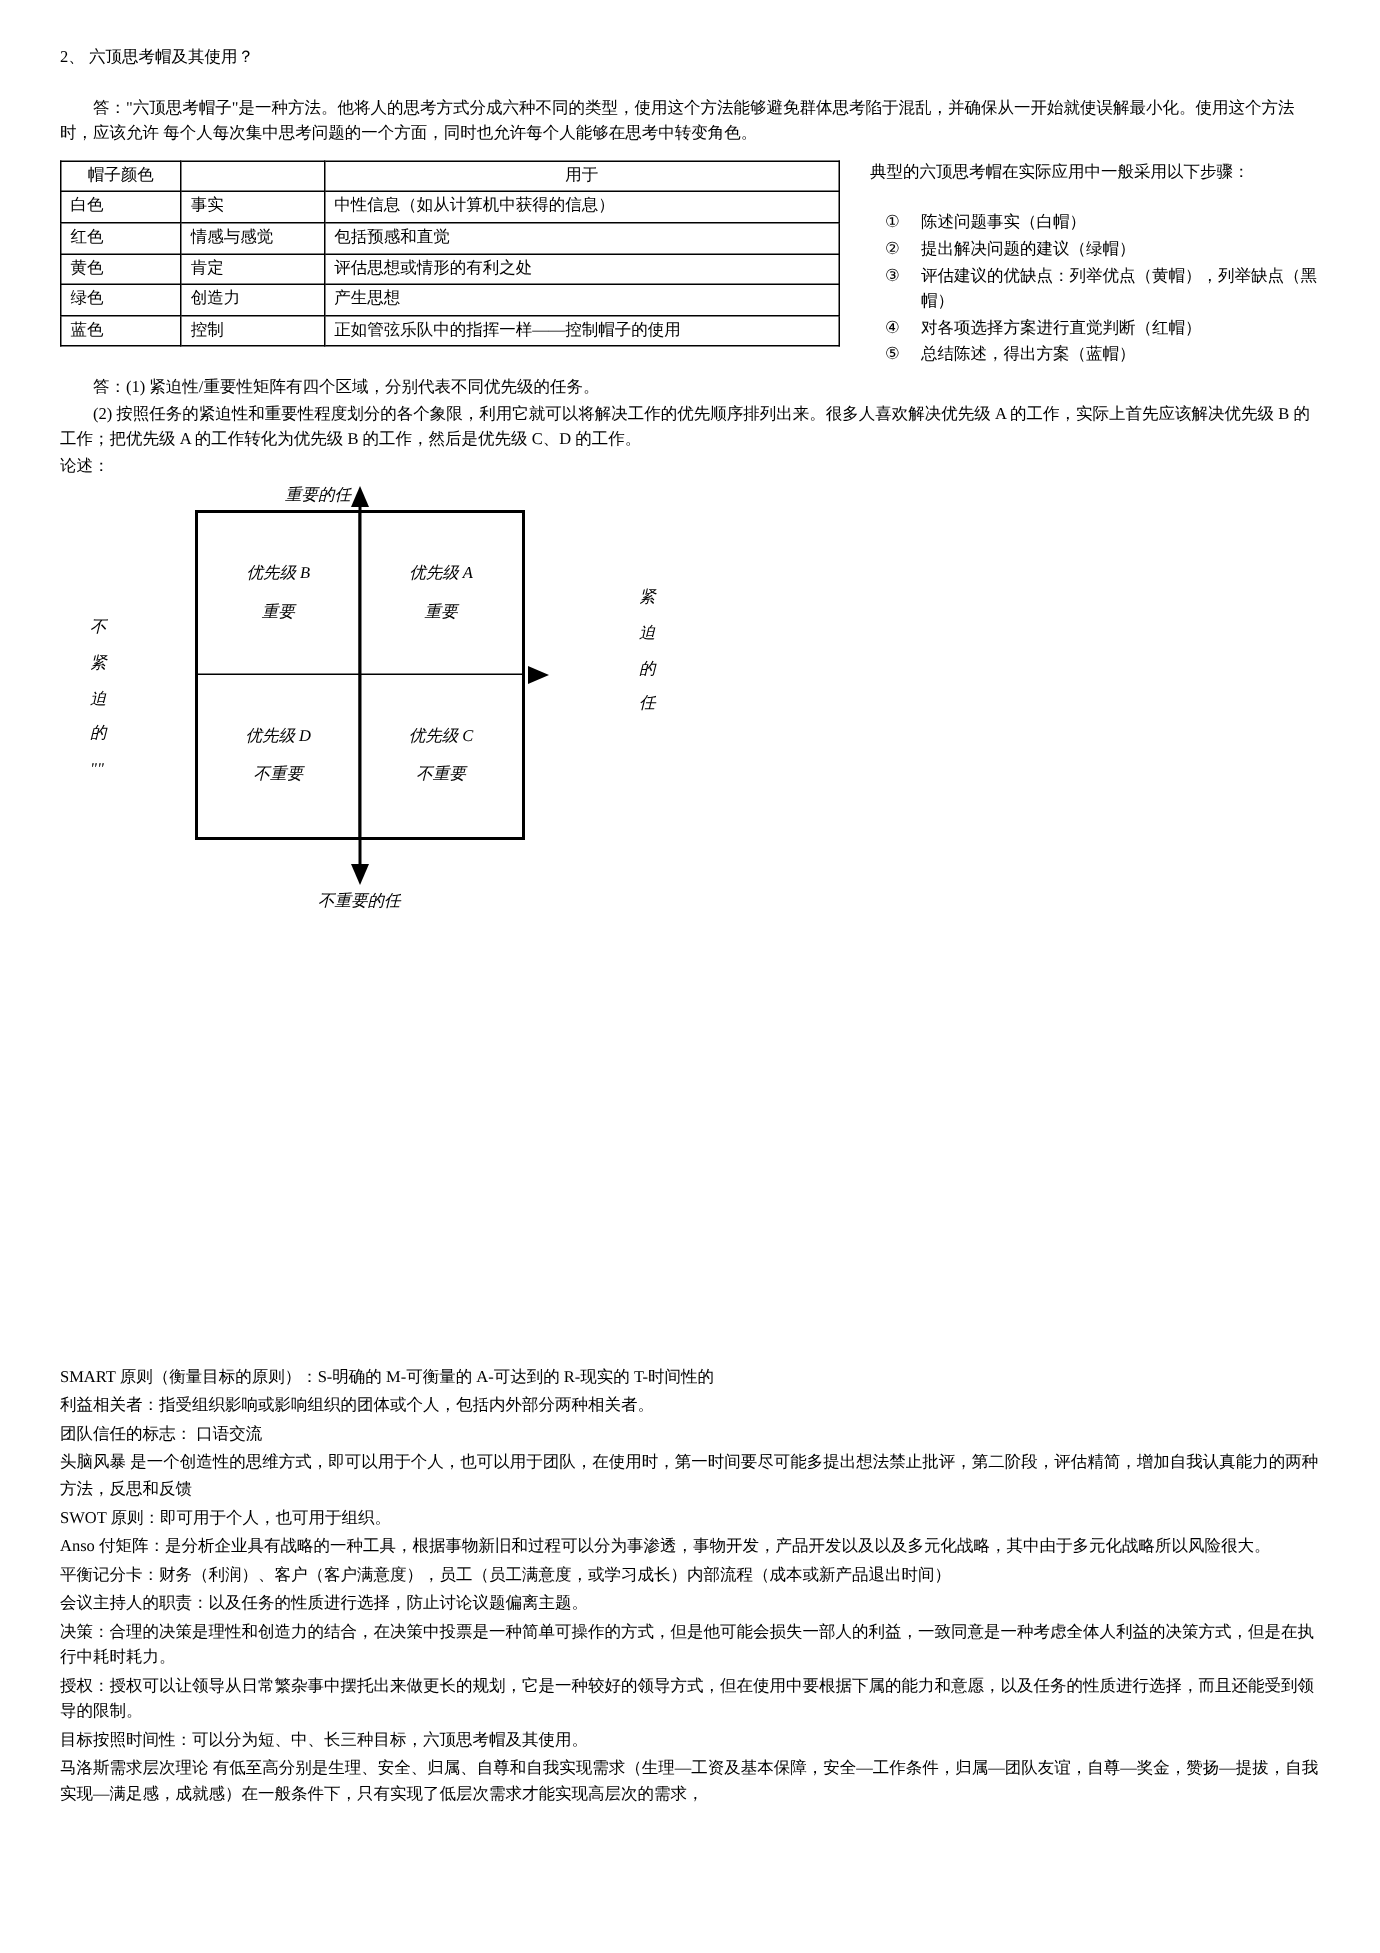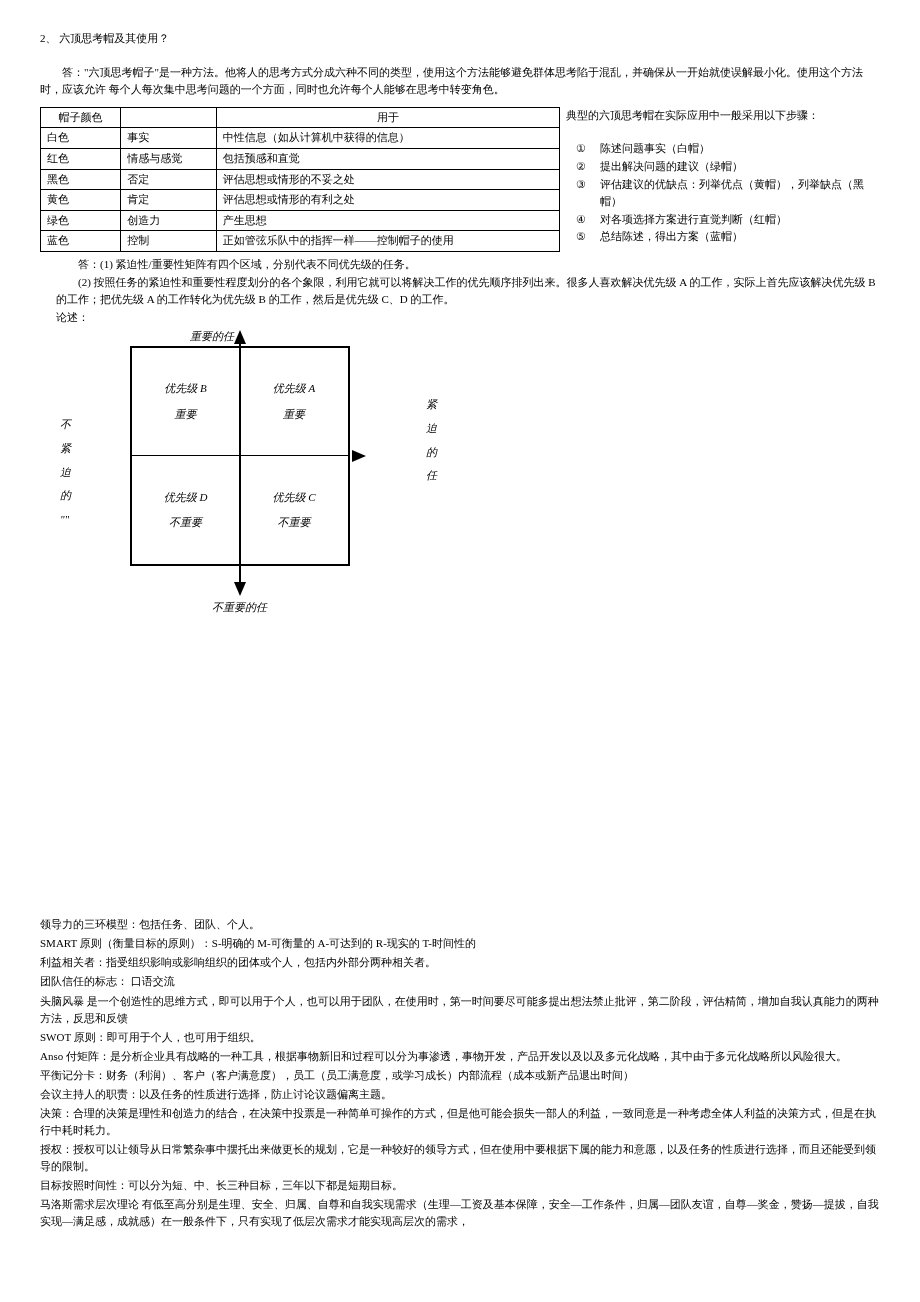--- a/index.html
+++ b/index.html
@@ -7,40 +7,40 @@
       font-family: "SimSun", "宋体", serif;
       font-size: 11px;
       line-height: 1.6;
       color: #000;
       background: #fff;
       width: 920px;
       padding: 30px 40px;
     }
     .section-title { margin-bottom: 16px; }
     .answer { margin-bottom: 8px; text-indent: 2em; }
-    .row1 { display: flex; gap: 6px; }
+    .row1 { display: flex; gap: 20px; }
     .left-col { flex: 0 0 520px; }
     .right-col { flex: 1; }
     table.hats {
       border-collapse: collapse;
       width: 100%;
       font-size: 11px;
     }
     table.hats td, table.hats th {
       border: 1px solid #000;
       padding: 1px 6px;
       text-align: left;
       font-weight: normal;
     }
     table.hats th { text-align: center; }
     .steps-title { margin-bottom: 16px; }
     .step { display: flex; gap: 8px; margin-left: 10px; }
     .step-num { flex: 0 0 16px; }
     .q4 { margin-top: 8px; margin-left: 10px; }
-    .answer2 { margin-top: 4px; margin-left: 16px; }
+    .answer2 { margin-top: 4px; margin-left: 0; }
     .answer2-line { text-indent: 2em; }
     .lunshus { margin-left: 0; }
 
     .quadrant-block {
       margin: 20px 0 350px 60px;
       position: relative;
       width: 280px;
       font-style: italic;
     }
     .quad-top-label { position: absolute; top: -18px; left: 90px; font-size: 11px; }
@@ -138,25 +138,20 @@
             <td>白色</td>
             <td>事实</td>
             <td>中性信息（如从计算机中获得的信息）</td>
           </tr>
       <tr>
             <td>红色</td>
             <td>情感与感觉</td>
             <td>包括预感和直觉</td>
           </tr>
       <tr>
-            <td>黑色</td>
-            <td>否定</td>
-            <td>评估思想或情形的不妥之处</td>
-          </tr>
-      <tr>
             <td>黄色</td>
             <td>肯定</td>
             <td>评估思想或情形的有利之处</td>
           </tr>
       <tr>
             <td>绿色</td>
             <td>创造力</td>
             <td>产生思想</td>
           </tr>
       <tr>
@@ -232,26 +227,25 @@
   <div class="right-vert-label">
     <span>紧</span>
     <span>迫</span>
     <span>的</span>
     <span>任</span>
   </div>
   <div class="bottom-label">不重要的任</div>
 </div>
 
 <div class="notes">
-  <p>领导力的三环模型：包括任务、团队、个人。</p>
   <p>SMART 原则（衡量目标的原则）：S-明确的  M-可衡量的 A-可达到的 R-现实的 T-时间性的</p>
   <p>利益相关者：指受组织影响或影响组织的团体或个人，包括内外部分两种相关者。</p>
   <p>团队信任的标志： 口语交流</p>
   <p>头脑风暴 是一个创造性的思维方式，即可以用于个人，也可以用于团队，在使用时，第一时间要尽可能多提出想法禁止批评，第二阶段，评估精简，增加自我认真能力的两种方法，反思和反馈</p>
   <p>SWOT 原则：即可用于个人，也可用于组织。</p>
   <p>Anso 付矩阵：是分析企业具有战略的一种工具，根据事物新旧和过程可以分为事渗透，事物开发，产品开发以及以及多元化战略，其中由于多元化战略所以风险很大。</p>
   <p>平衡记分卡：财务（利润）、客户（客户满意度），员工（员工满意度，或学习成长）内部流程（成本或新产品退出时间）</p>
   <p>会议主持人的职责：以及任务的性质进行选择，防止讨论议题偏离主题。</p>
   <p>决策：合理的决策是理性和创造力的结合，在决策中投票是一种简单可操作的方式，但是他可能会损失一部人的利益，一致同意是一种考虑全体人利益的决策方式，但是在执行中耗时耗力。</p>
   <p>授权：授权可以让领导从日常繁杂事中摆托出来做更长的规划，它是一种较好的领导方式，但在使用中要根据下属的能力和意愿，以及任务的性质进行选择，而且还能受到领导的限制。</p>
-  <p>目标按照时间性：可以分为短、中、长三种目标，三年以下都是短期目标。</p>
+  <p>目标按照时间性：可以分为短、中、长三种目标，六顶思考帽及其使用。</p>
   <p>马洛斯需求层次理论 有低至高分别是生理、安全、归属、自尊和自我实现需求（生理—工资及基本保障，安全—工作条件，归属—团队友谊，自尊—奖金，赞扬—提拔，自我实现—满足感，成就感）在一般条件下，只有实现了低层次需求才能实现高层次的需求，</p>
 </div>
 
 </body></html>

